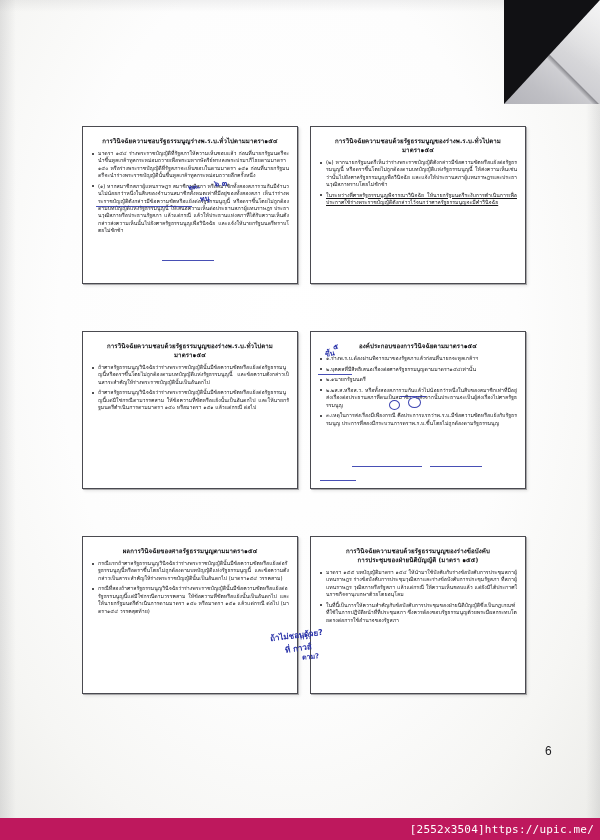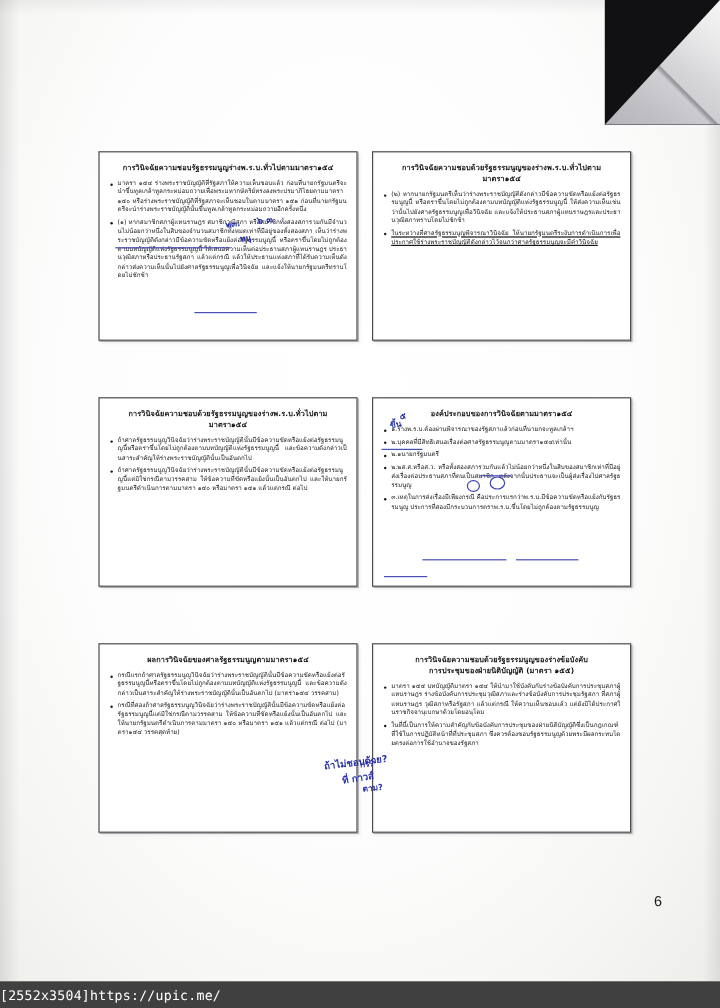--- a/index.html
+++ b/index.html
@@ -108,22 +108,22 @@
   
   #page-number{
     position:absolute;left:545px;top:744px;
     font-size:12px;color:#1b1b1e;
     font-family:"Liberation Sans",sans-serif;
   }
 
   
   #watermark-bar{
     position:absolute;left:0;bottom:0;width:600px;height:22px;
-    background:#404040;
-    display:flex;align-items:center;justify-content:flex-start;
+    background:#be185d;
+    display:flex;align-items:center;justify-content:flex-end;
     padding-right:6px;box-sizing:border-box;
   }
   #watermark-text{
     color:#ffffff;font-size:11px;letter-spacing:.2px;
     font-family:"DejaVu Sans Mono","Liberation Mono",monospace;
   }
 </style>
 </head>
 <body>
 

